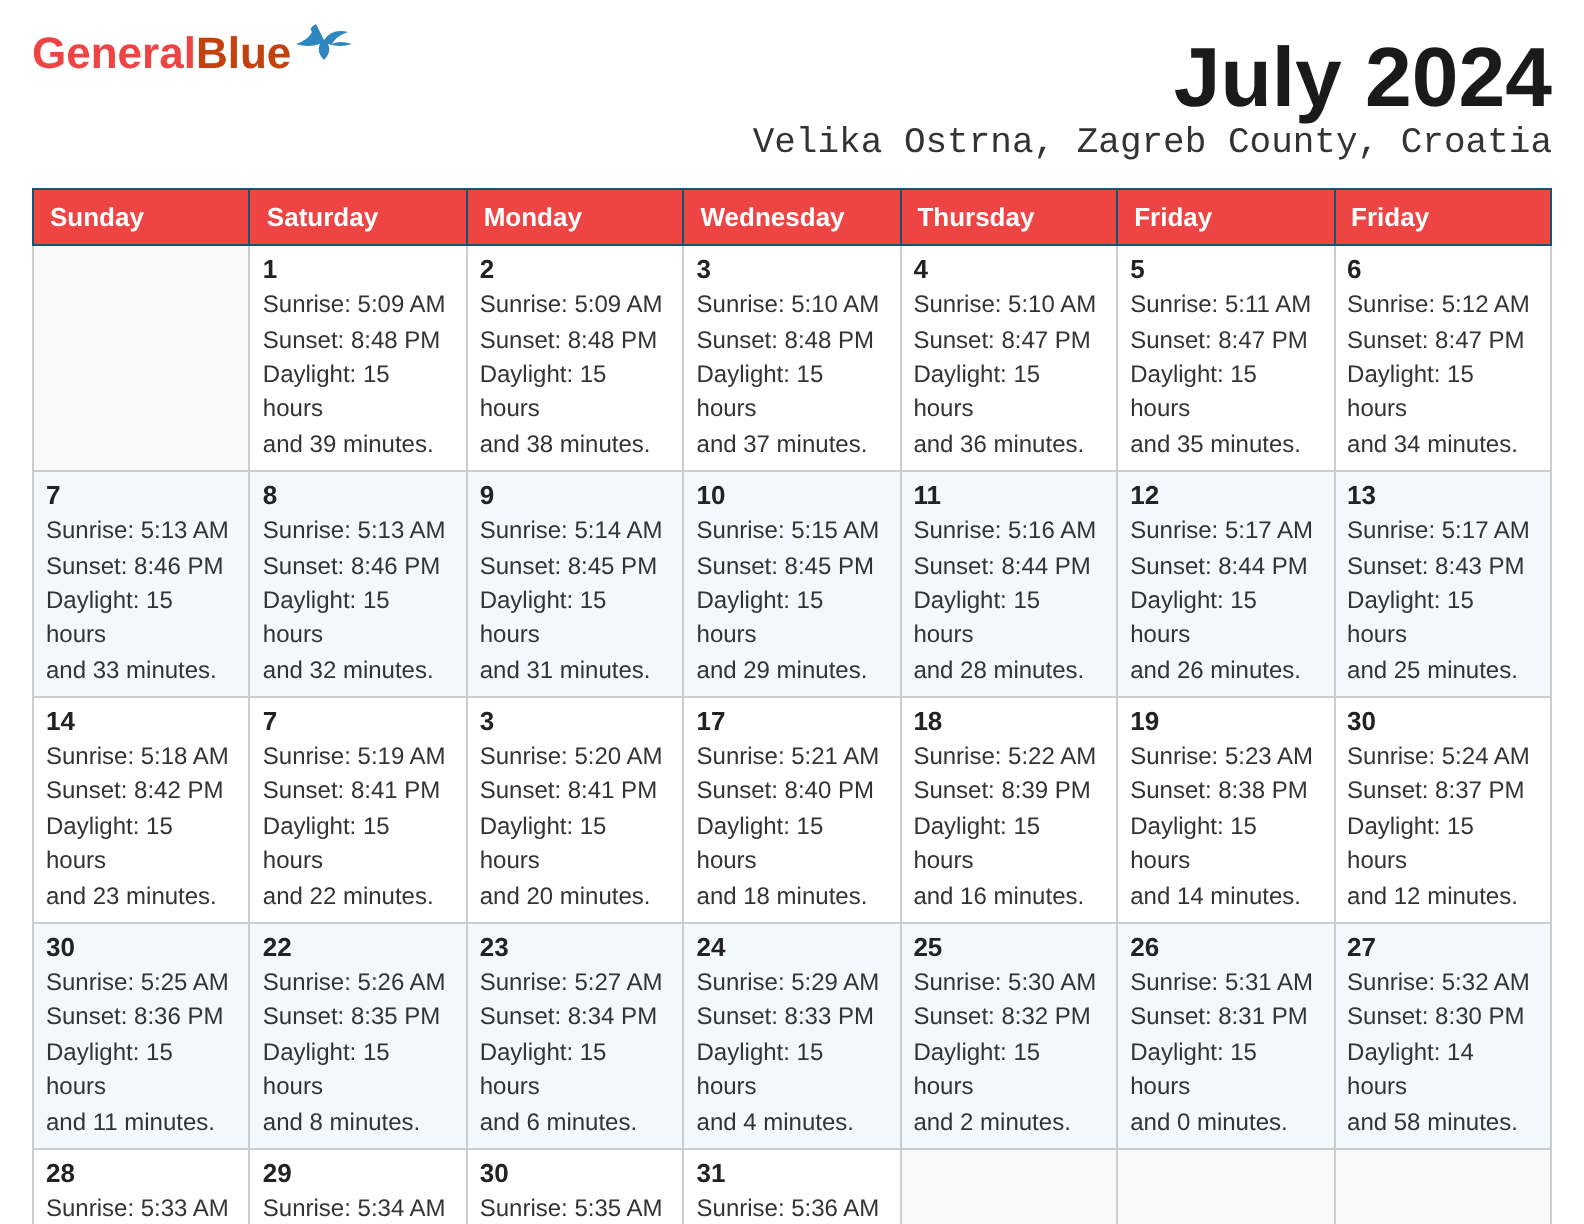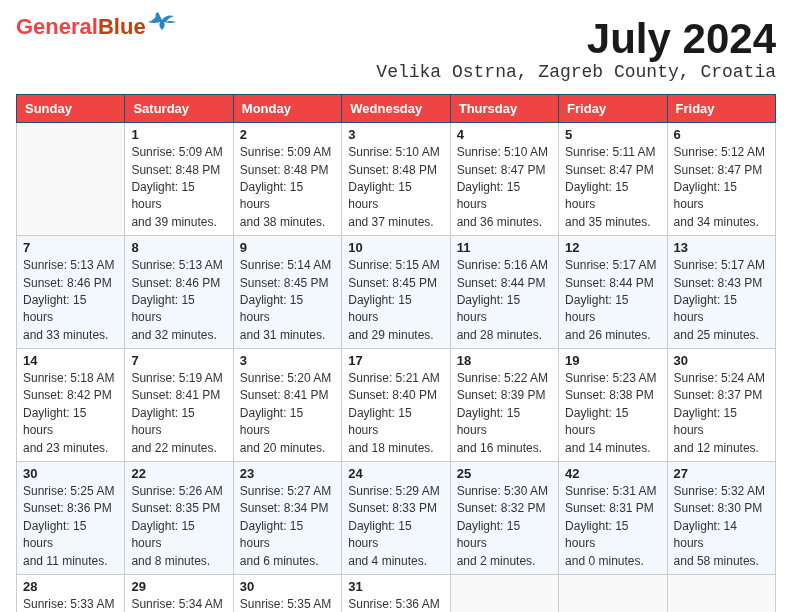--- a/index.html
+++ b/index.html
@@ -213,21 +213,21 @@
         </td>
         <td>
           <span class="day-number">24</span>
           <div class="day-info">Sunrise: 5:29 AM<br>Sunset: 8:33 PM<br>Daylight: 15 hours<br>and 4 minutes.</div>
         </td>
         <td>
           <span class="day-number">25</span>
           <div class="day-info">Sunrise: 5:30 AM<br>Sunset: 8:32 PM<br>Daylight: 15 hours<br>and 2 minutes.</div>
         </td>
         <td>
-          <span class="day-number">42</span>
+          <span class="day-number">26</span>
           <div class="day-info">Sunrise: 5:31 AM<br>Sunset: 8:31 PM<br>Daylight: 15 hours<br>and 0 minutes.</div>
         </td>
         <td>
           <span class="day-number">27</span>
           <div class="day-info">Sunrise: 5:32 AM<br>Sunset: 8:30 PM<br>Daylight: 14 hours<br>and 58 minutes.</div>
         </td>
       </tr>
       <tr class="row-odd">
         <td>
           <span class="day-number">28</span>

